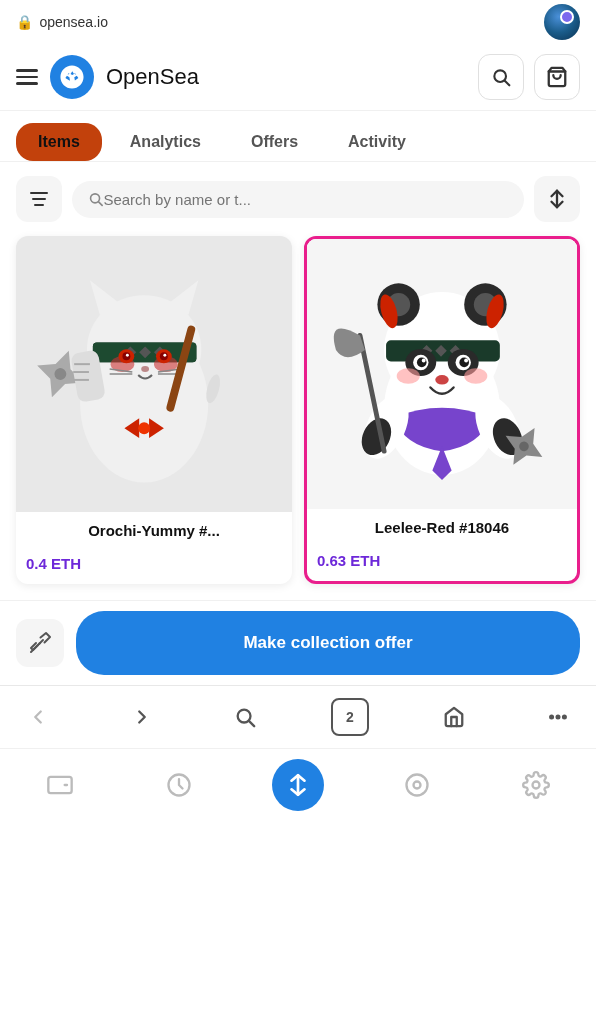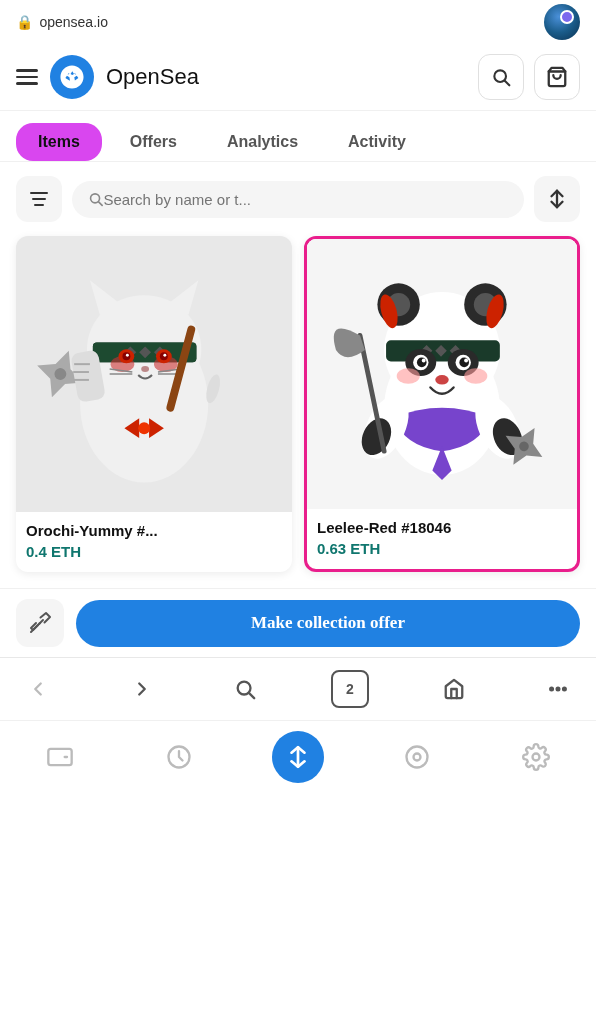--- a/index.html
+++ b/index.html
@@ -131,21 +131,21 @@
       border-radius: 10px;
       font-size: 16px;
       font-weight: 600;
       cursor: pointer;
       white-space: nowrap;
       color: #555;
       background: transparent;
       border: none;
     }
     .tab.active {
-      background: #d946ef;
+      background: #c2410c;
       color: #111;
       border-radius: 17px;
     }
 
     
     .search-row {
       display: flex;
       align-items: center;
       gap: 10px;
       padding: 14px 16px;
@@ -231,26 +231,27 @@
       position: relative;
       overflow: hidden;
     }
     .nft-info {
       padding: 10px 10px 12px;
     }
     .nft-name {
       font-size: 15px;
       font-weight: 700;
       color: #111;
-      margin-bottom: 4px;
+      margin-bottom: 16px;
+      text-align: center;
     }
     .nft-price {
       font-size: 15px;
       font-weight: 600;
-      color: #0f766e;
+      color: #6d28d9;
     }
 
     
     .nft-svg {
       width: 100%;
       height: 100%;
     }
 
     
     .action-bar {
@@ -269,29 +270,28 @@
       border: none;
       display: flex;
       align-items: center;
       justify-content: center;
       cursor: pointer;
       font-size: 20px;
       flex-shrink: 0;
     }
     .offer-btn {
       flex: 1;
-      height: 47px;
+      height: 64px;
       background: #2081e2;
       color: #fff;
       font-size: 17px;
       font-weight: 700;
       border: none;
       border-radius: 28px;
       cursor: pointer;
-      font-family: Liberation Serif, serif;
     }
 
     
     .browser-nav {
       display: flex;
       align-items: center;
       justify-content: space-between;
       padding: 12px 20px;
       background: #fff;
       border-top: 1px solid #e8e8e8;
@@ -396,22 +396,22 @@
         <path d="M6 2L3 6v14a2 2 0 002 2h14a2 2 0 002-2V6l-3-4z"></path>
           <line x1="3" y1="6" x2="21" y2="6"></line>
           <path d="M16 10a4 4 0 01-8 0"></path>
       </svg>
     </button>
   </div>
 </div>
 
 <div class="tabs-container">
   <button class="tab active">Items</button>
+  <button class="tab">Analytics</button>
   <button class="tab">Offers</button>
-  <button class="tab">Analytics</button>
   <button class="tab">Activity</button>
 </div>
 
 <div class="search-row">
   <button class="filter-btn">
     <div class="filter-lines">
       <span></span>
         <span></span>
         <span></span>
     </div>

